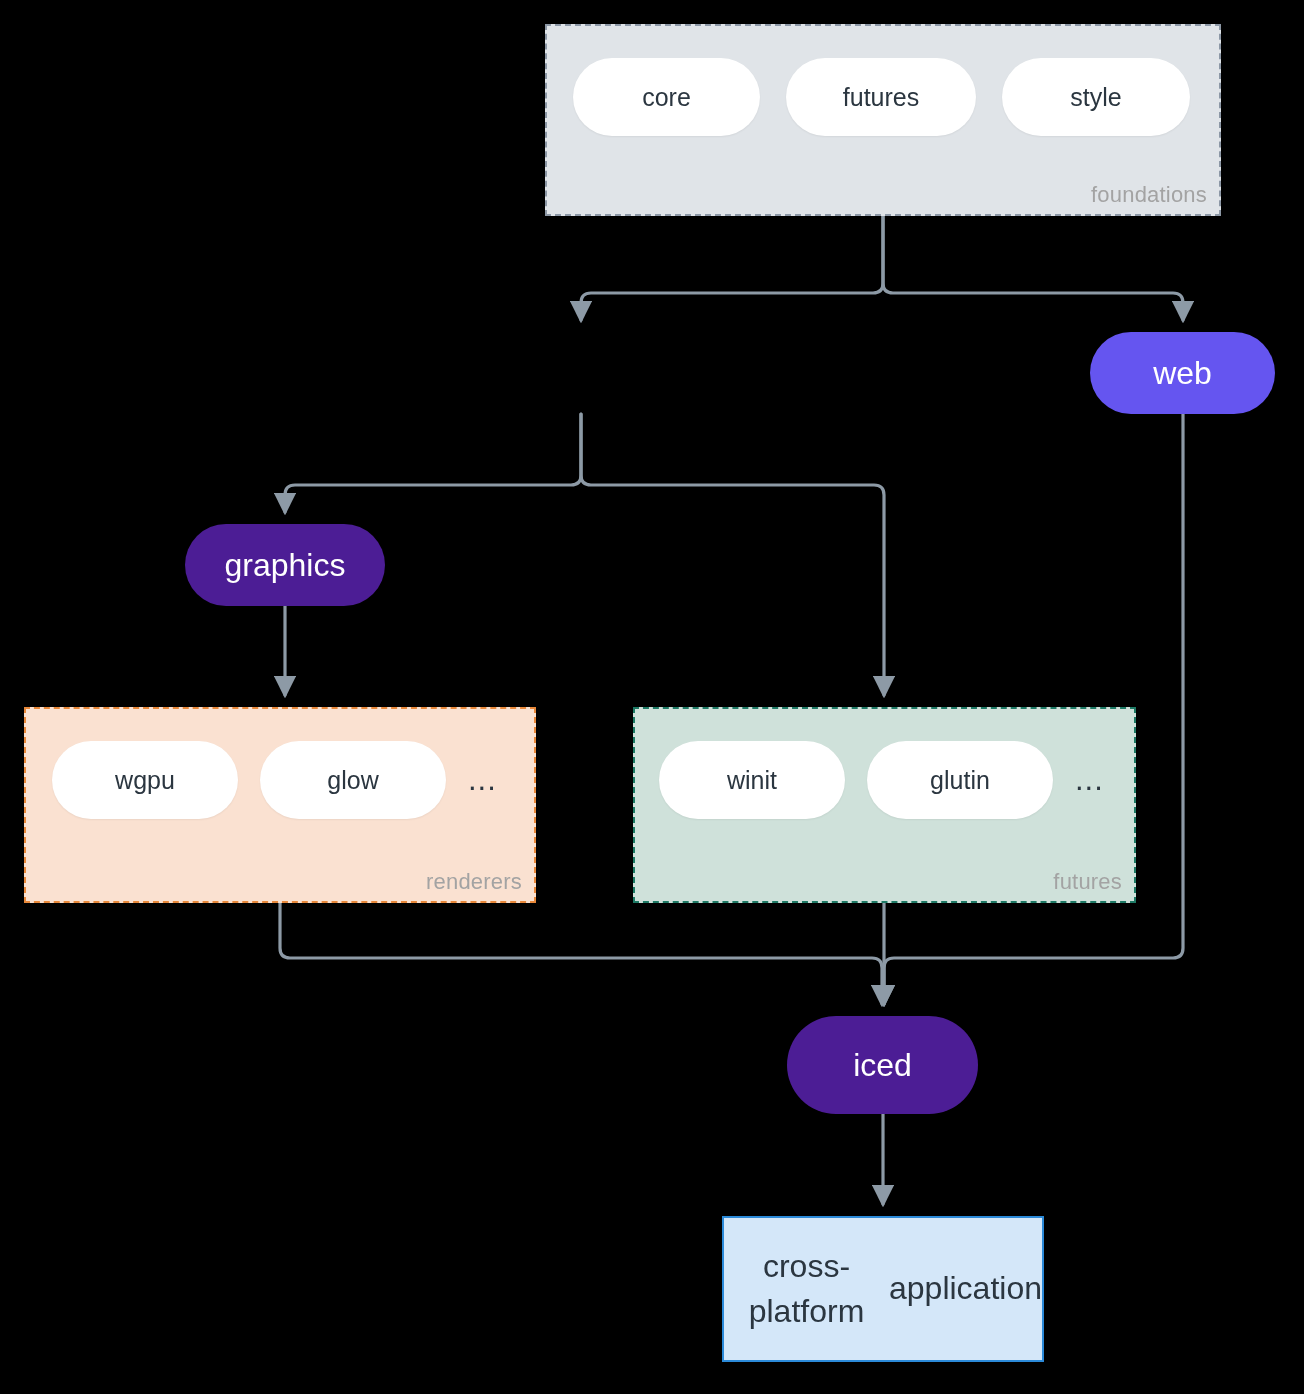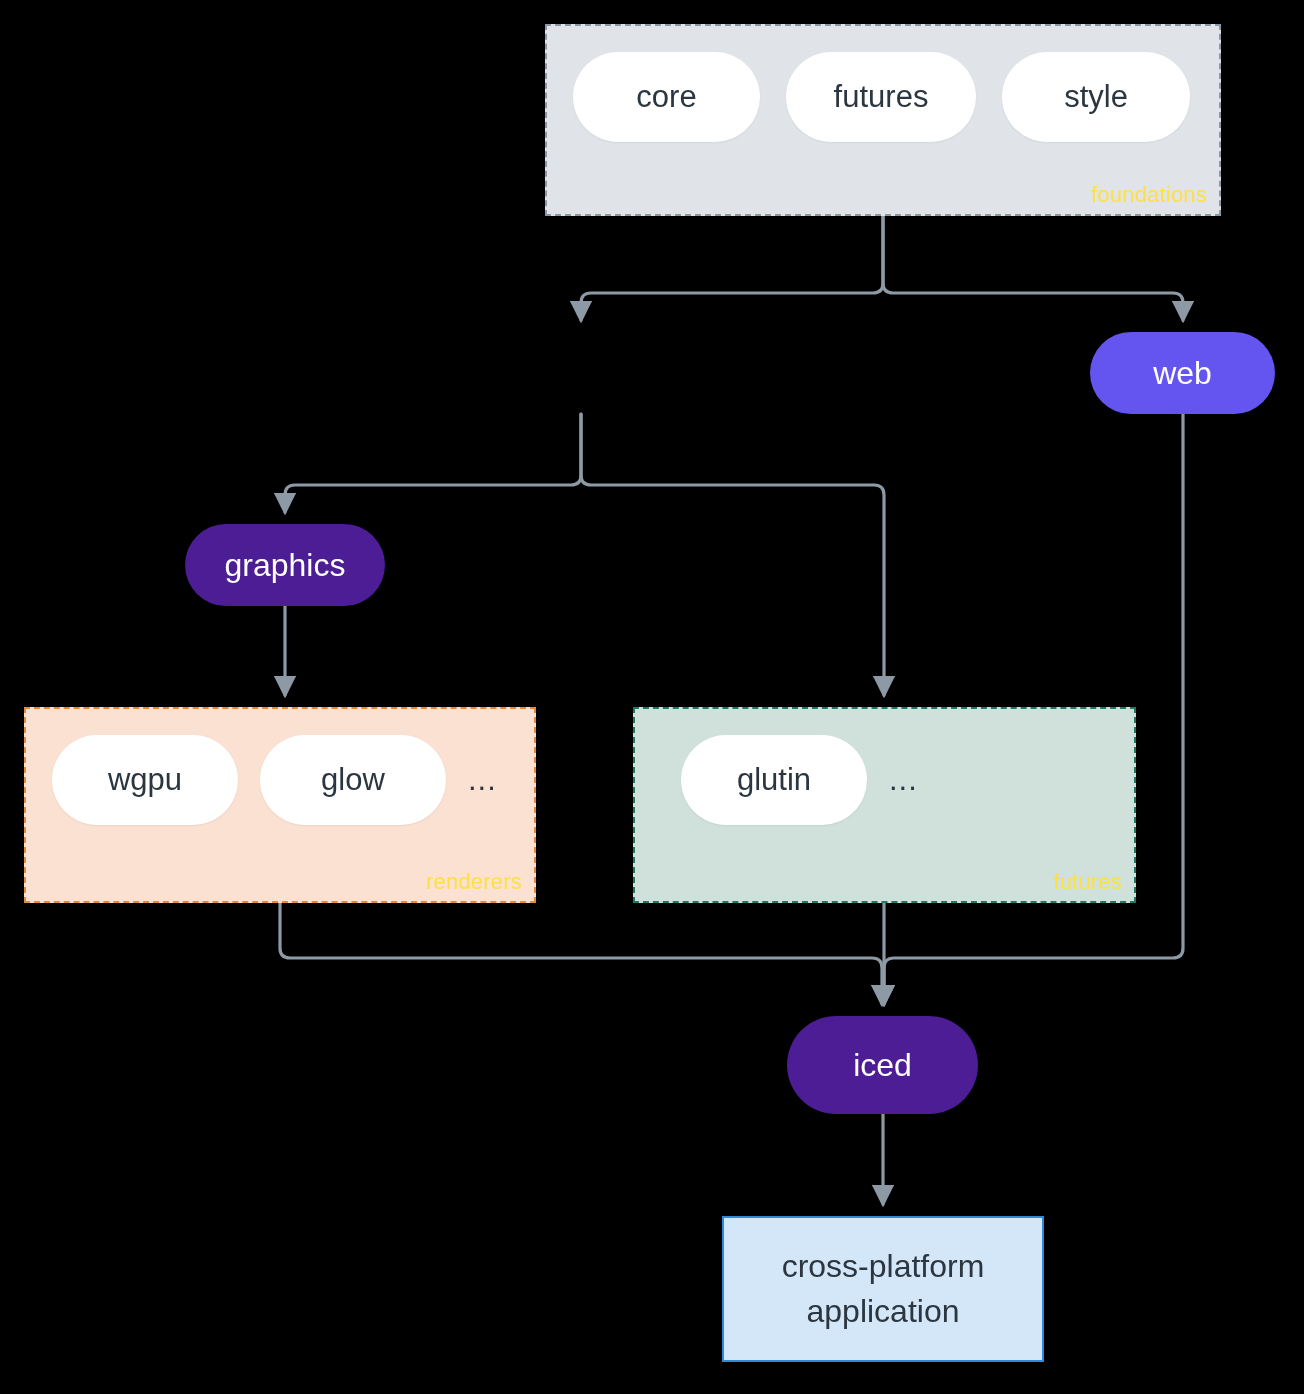--- a/index.html
+++ b/index.html
@@ -38,21 +38,21 @@
   .cluster-row {
     position: absolute;
     display: flex;
     align-items: center;
   }
   .cluster-label {
     position: absolute;
     right: 14px;
     bottom: 8px;
     font-size: 22px;
-    color: #fde047;
+    color: #a3a3a3;
     letter-spacing: .2px;
     white-space: nowrap;
   }
 
   #cluster-foundations {
     left: 545px; top: 24px; width: 676px; height: 192px;
     background: #e0e4e8;
     border-color: #8d98a6;
   }
   #cluster-renderers {
@@ -67,22 +67,22 @@
   }
 
   
   .leaf-pill {
     background: #ffffff;
     border-radius: 999px;
     display: flex;
     align-items: center;
     justify-content: center;
     color: #2b3640;
-    font-size: 31px;
-    height: 90px;
+    font-size: 25px;
+    height: 78px;
     box-shadow: 0 1px 2px rgba(0,0,0,0.06);
     white-space: nowrap;
   }
   .ellipsis {
     color: #2b3640;
     font-size: 31px;
     letter-spacing: 1px;
     margin-left: 22px;
     white-space: nowrap;
   }
@@ -105,21 +105,21 @@
   #node-iced   { left: 787px; top: 1016px; width: 191px; height: 98px; background: #4c1d95; }
 
   
   #node-app {
     position: absolute;
     left: 722px; top: 1216px; width: 322px; height: 146px;
     box-sizing: border-box;
     background: #d4e7f9;
     border: 2px solid #2b8ad9;
     display: flex;
-    flex-direction: column;
+    flex-direction: row;
     align-items: center;
     justify-content: center;
     color: #2b3640;
     font-size: 32px;
     line-height: 1.42;
     text-align: center;
   }
 </style>
 </head>
 <body>
@@ -174,20 +174,21 @@
     <div class="leaf-pill" style="width:186px;">wgpu</div>
     <div class="leaf-pill" style="width:186px; margin-left:22px;">glow</div>
     <span class="ellipsis">...</span>
   </div>
   <div style="position:absolute; left:24px; top:707px; width:512px; height:196px;">
     <span class="cluster-label">renderers</span>
   </div>
 
   <div id="cluster-shells" class="cluster"></div>
   <div class="cluster-row" style="left:659px; top:735px; width:460px; height:90px;">
+    <div class="leaf-pill" style="width:186px;">winit</div>
     <div class="leaf-pill" style="width:186px; margin-left:22px;">glutin</div>
     <span class="ellipsis">...</span>
   </div>
   <div style="position:absolute; left:633px; top:707px; width:503px; height:196px;">
     <span class="cluster-label">futures</span>
   </div>
 
   <div id="node-iced" class="node">iced</div>
 
   <div id="node-app">

